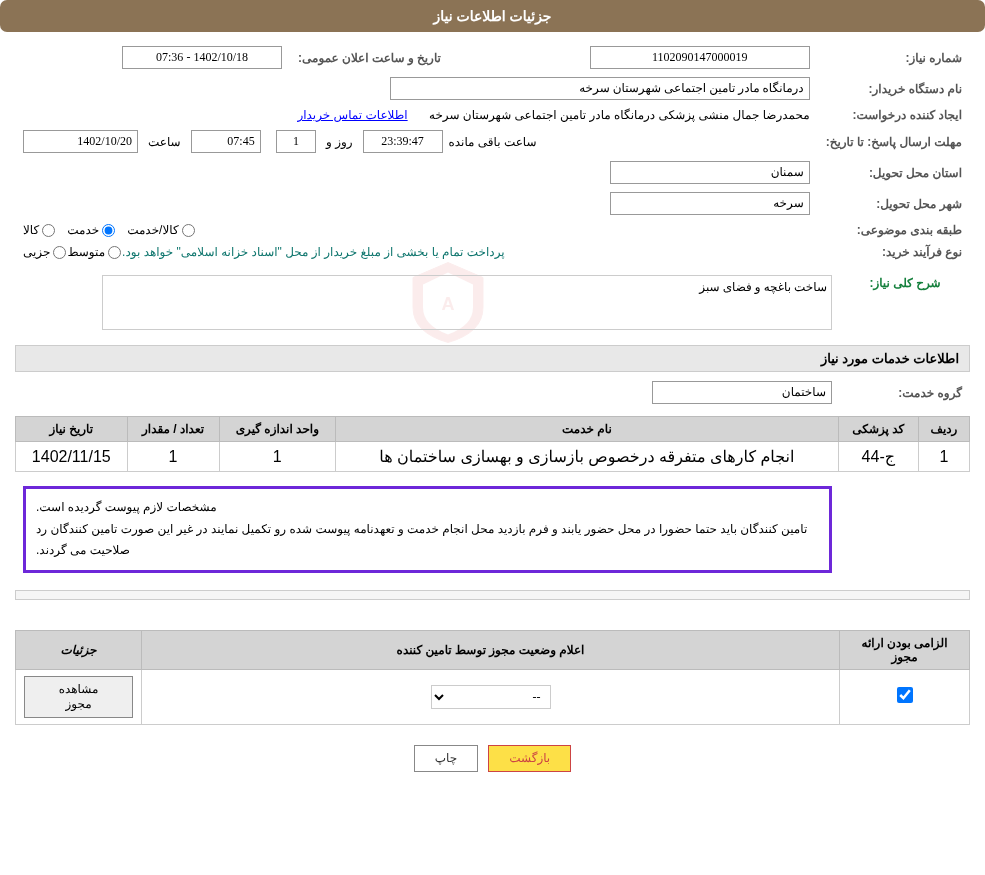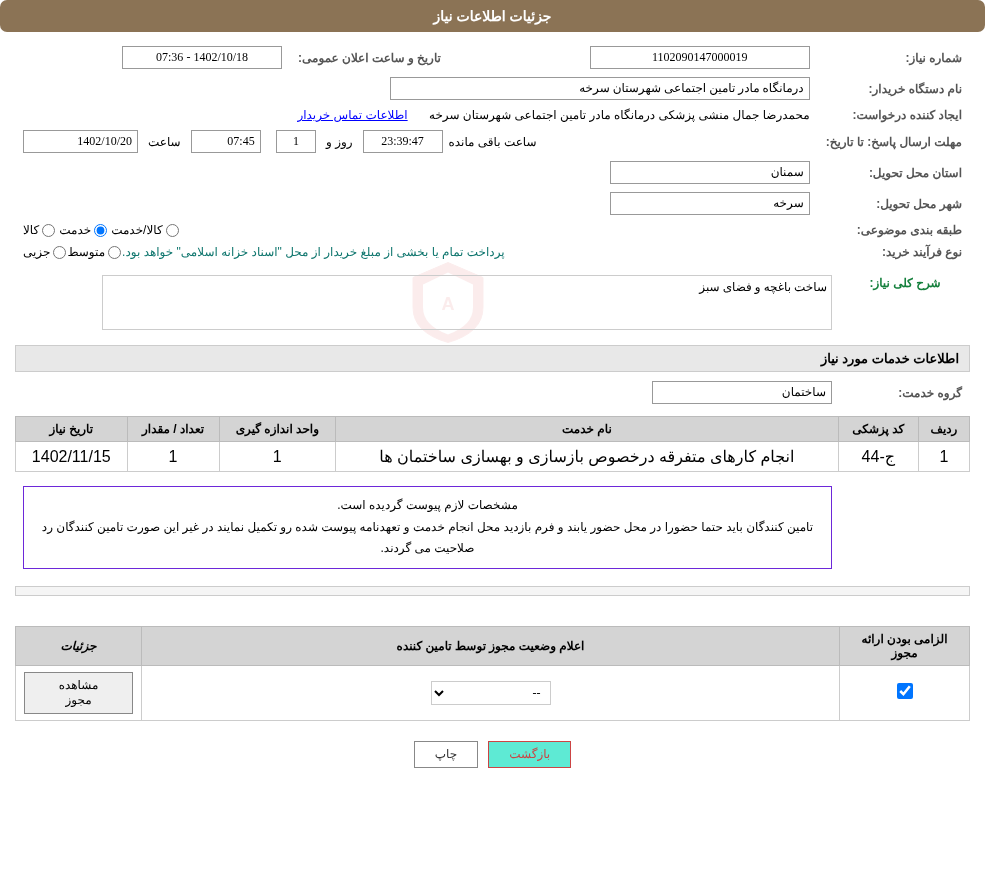--- a/index.html
+++ b/index.html
@@ -67,21 +67,21 @@
     .bordered-input {
       border: 1px solid #999;
       padding: 3px 5px;
       font-size: 12px;
       font-family: Tahoma;
       direction: rtl;
       background: #fff;
     }
     .radio-group {
       display: flex;
-      gap: 4px;
+      gap: 12px;
       flex-direction: row-reverse;
       align-items: flex-end;
     }
     .radio-label {
       display: flex;
       align-items: center;
       gap: 3px;
     }
     .purchase-type-row {
       display: flex;
@@ -112,26 +112,26 @@
       text-align: center;
       font-size: 12px;
     }
     .services-table td {
       border: 1px solid #ccc;
       padding: 5px 8px;
       text-align: center;
       font-size: 16px;
     }
     .notice-box {
-      border: 1px solid #6d28d9;
+      border: 3px solid #6d28d9;
       padding: 8px 10px;
       margin: 5px 0;
       font-size: 12px;
       line-height: 1.8;
-      text-align: center;
+      text-align: left;
       direction: rtl;
     }
     .section-subheader {
       background: #f5f5f5;
       border: 1px solid #ccc;
       padding: 4px 10px;
       font-size: 12px;
       font-weight: bold;
       text-align: center;
       margin: 8px 0 5px 0;
@@ -159,21 +159,21 @@
       font-size: 12px;
       font-family: Tahoma;
       cursor: pointer;
       border: 1px solid #888;
     }
     .btn-print {
       background: #fff;
       color: #333;
     }
     .btn-back {
-      background: #5eead4;
+      background: #fde047;
       color: #333;
       border: 1px solid #c44;
       color: #c44;
     }
     .buttons-row {
       display: flex;
       justify-content: center;
       gap: 10px;
       padding: 15px 0;
     }

